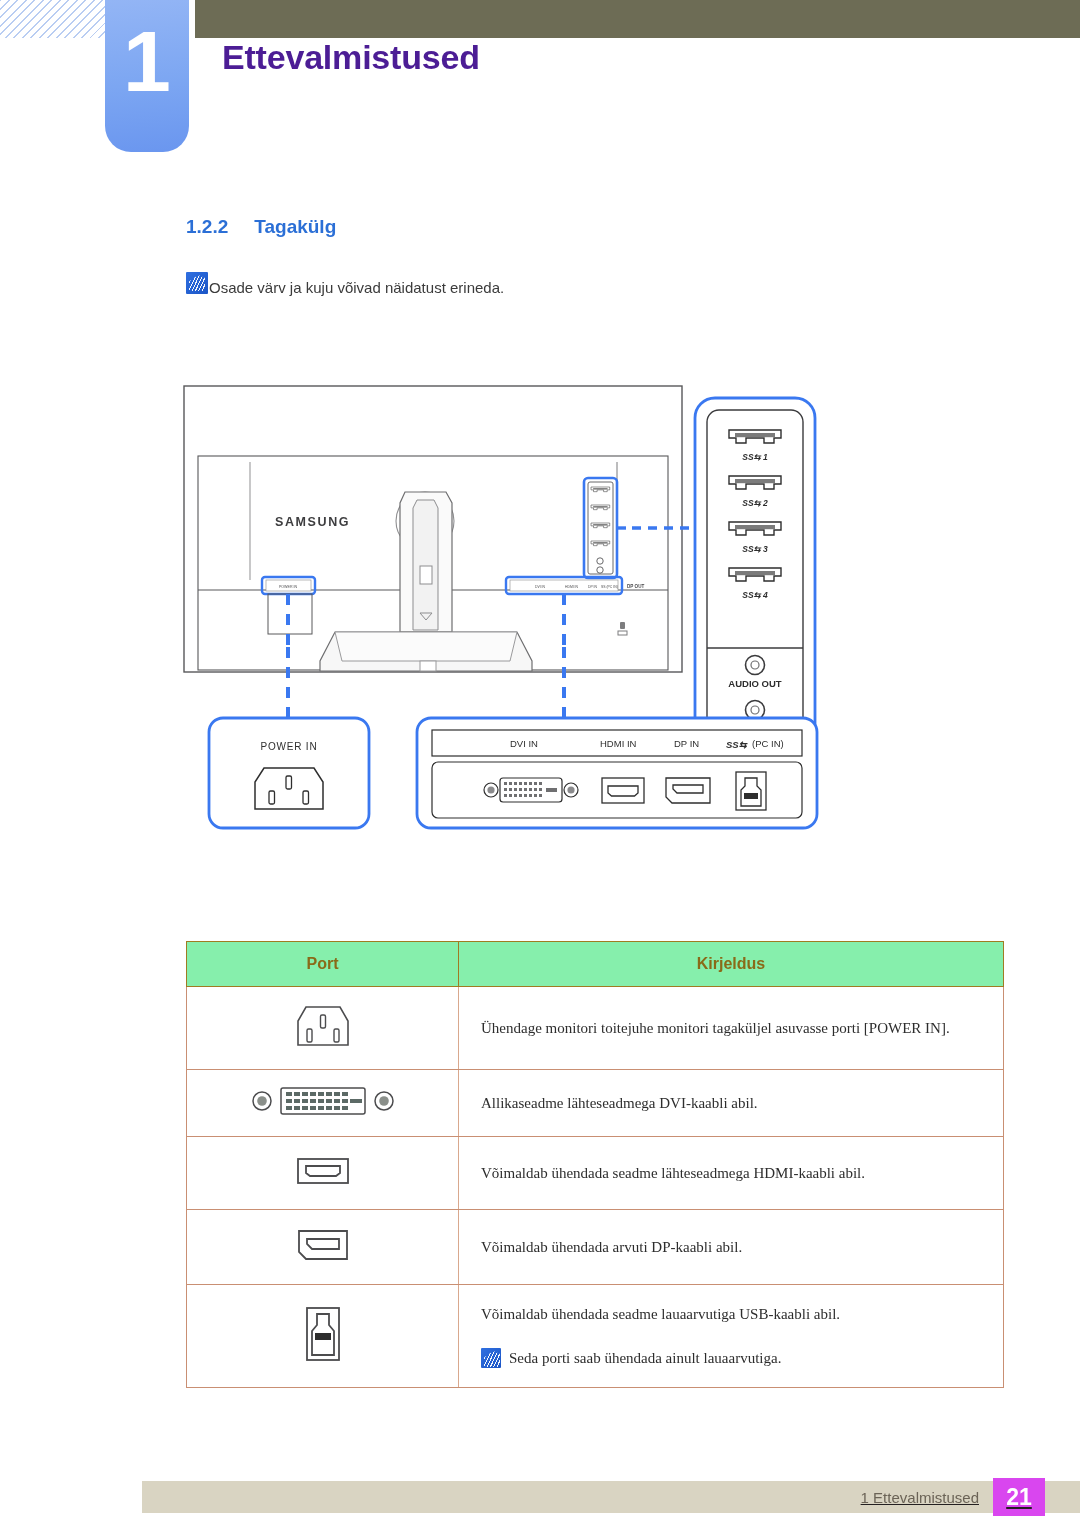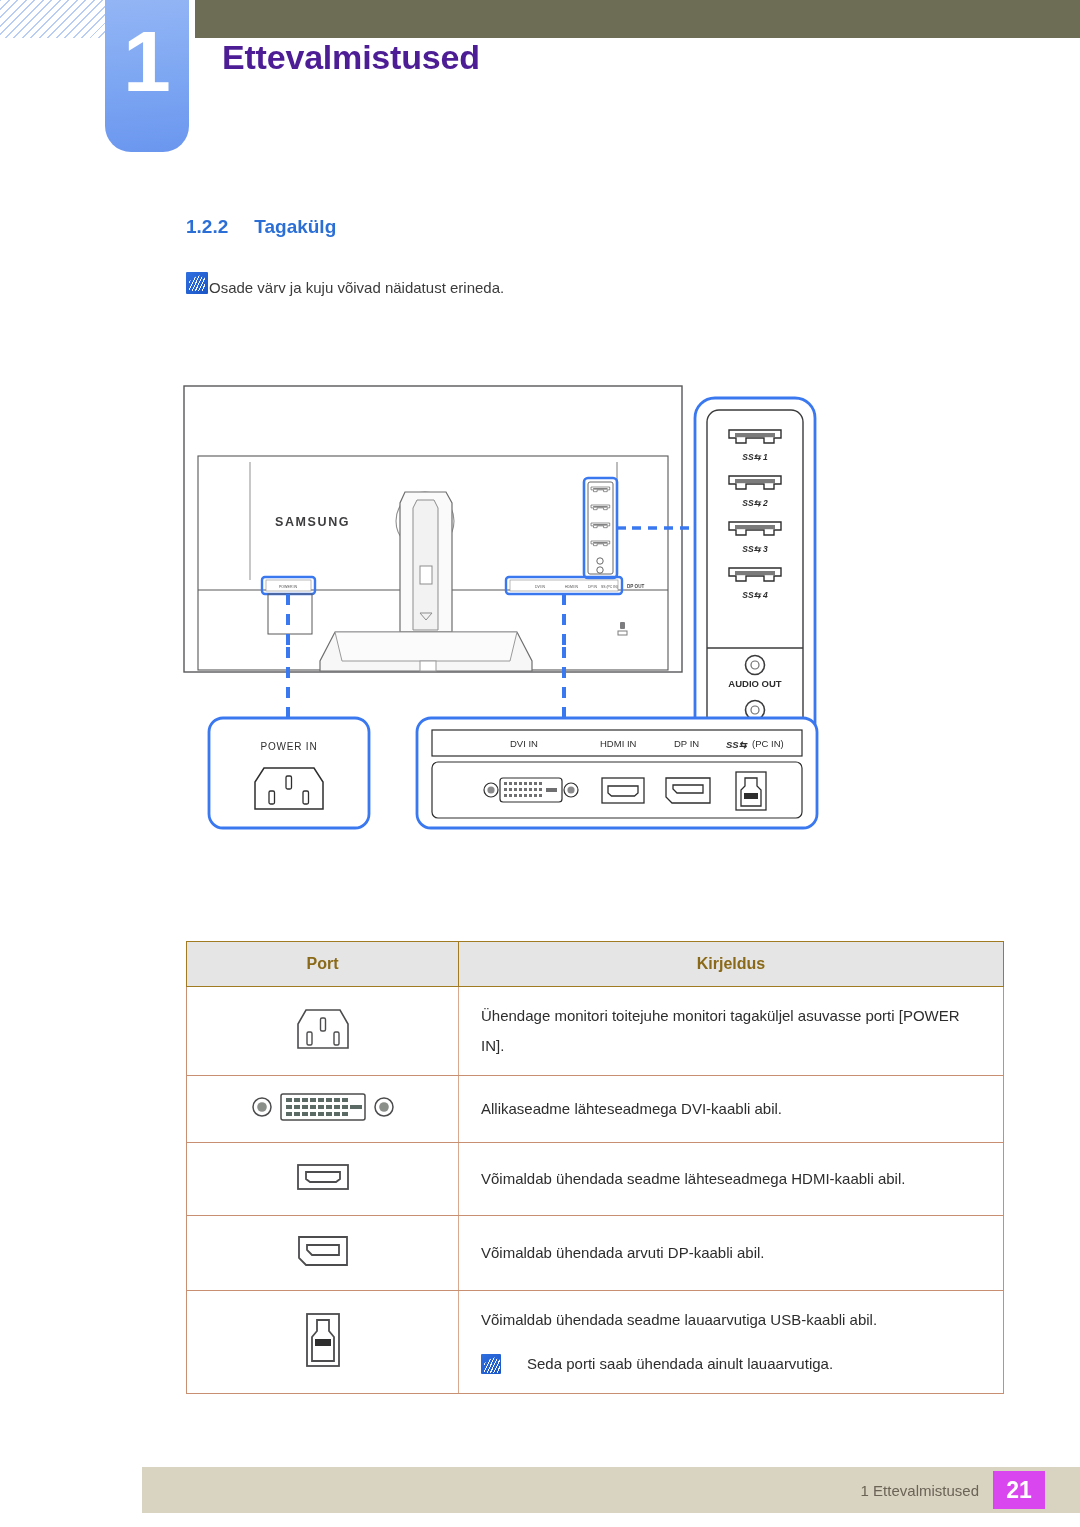--- a/index.html
+++ b/index.html
@@ -75,44 +75,44 @@
   .port-table {
     position: absolute; left: 186px; top: 941px;
     width: 818px;
     border-collapse: collapse;
   }
   .port-table th, .port-table td {
     border: 1px solid #c98f73;
     vertical-align: middle;
   }
   .port-table thead th {
-    background: #e5e5e5;
+    background: #86efac;
     border-color: #a07b22;
     color: #8a6a18;
     font-size: 16px; font-weight: bold;
     height: 45px;
   }
   .port-table thead th:first-child { width: 272px; }
   .port-table td.icon-cell {
     text-align: center; padding: 14px 8px; width: 272px;
     border-right-color: #d9a88d;
   }
   .port-table td.desc-cell {
-    padding: 14px 22px; font-size: 15px; line-height: 30px; color: #2d2d2d;
+    padding: 14px 22px; font-size: 15px; line-height: 30px; color: #2d2d2d; font-family: Liberation Serif, serif;
   }
   .port-table tbody tr td { border-top-color: #c98f73; border-bottom-color: #c98f73; }
-  .subnote { display: flex; align-items: center; gap: 26px; margin-top: 14px; }
+  .subnote { display: flex; align-items: center; gap: 8px; margin-top: 14px; }
   .subnote .note-icon { width: 20px; height: 20px; flex: 0 0 20px; }
   .subnote span { font-size: 15px; color: #2d2d2d; }
 
   
   .footer {
-    position: absolute; left: 142px; bottom: 14px; right: 0; height: 46px;
+    position: absolute; left: 142px; bottom: 14px; right: 0; height: 32px;
     background: #d9d4c2;
-    display: flex; align-items: center; justify-content: flex-end;
+    display: flex; align-items: center; justify-content: flex-end; text-decoration: underline;
   }
   .footer-label {
     font-size: 15px; color: #6b6356; padding-right: 14px;
   }
   .footer-page {
     width: 52px; height: 38px; background: #d946ef; color: #ffffff;
     font-size: 23px; font-weight: bold;
     display: flex; align-items: center; justify-content: center;
     margin-right: 35px;
   }

